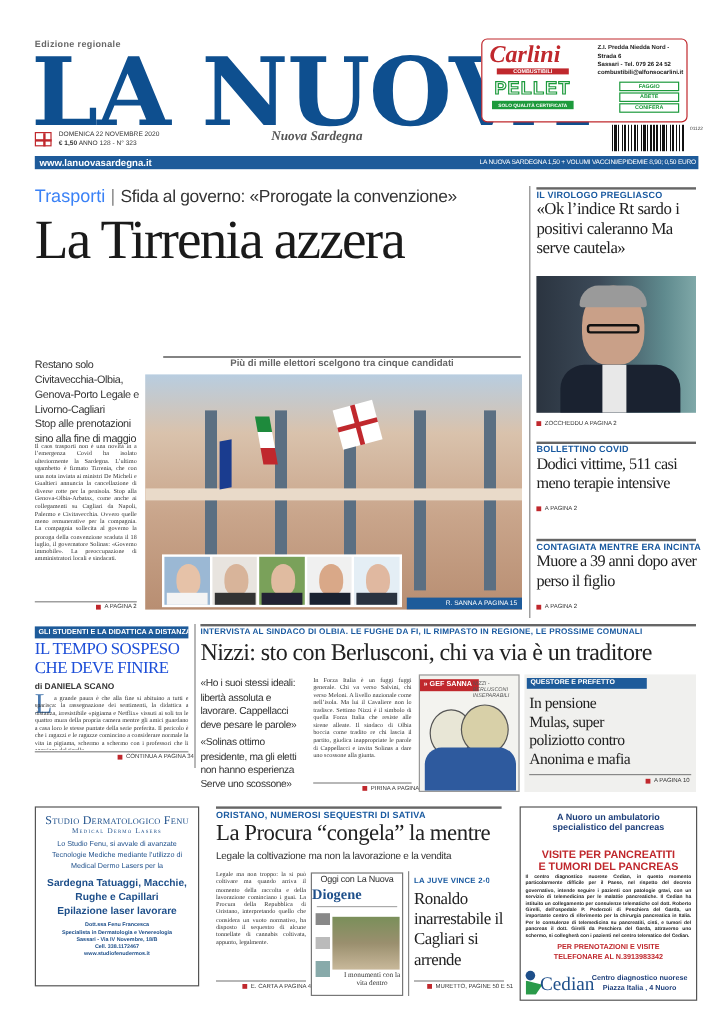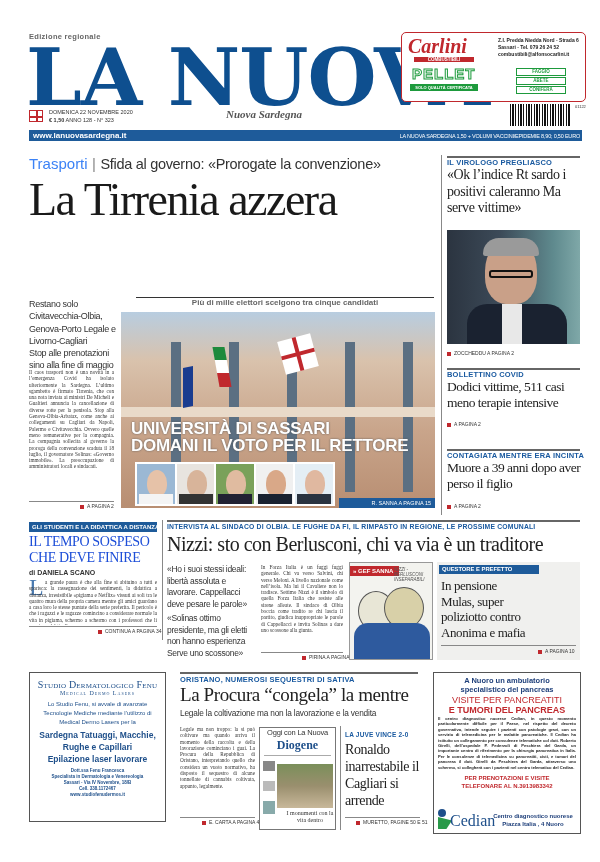--- a/index.html
+++ b/index.html
@@ -27,21 +27,21 @@
 <div class="abs" style="left:29px;top:110px;width:14px;height:12px;border:1px solid #c0282d;background:
      linear-gradient(#c0282d,#c0282d) 6px 0/2px 12px no-repeat,
      linear-gradient(#c0282d,#c0282d) 0 5px/14px 2px no-repeat,#fff"></div>
 <div class="abs" style="left:49px;top:109px;font-size:5.5px;color:#333">DOMENICA 22 NOVEMBRE 2020</div>
 <div class="abs" style="left:49px;top:117px;font-size:5.5px;color:#333;white-space:nowrap">
   <b>€ 1,50</b>
   <span>ANNO 128 - N° 323</span>
 </div>
 <div class="abs serif" style="left:226px;top:108px;font-style:italic;font-weight:bold;font-size:11px;color:#555">Nuova Sardegna</div>
 
-<div class="abs" style="left:401px;top:32px;width:185px;height:70px;border:1.5px solid #c0282d;border-radius:5px;background:#fff">
+<div class="abs" style="left:401px;top:32px;width:172px;height:70px;border:1.5px solid #c0282d;border-radius:5px;background:#fff">
   <div class="abs serif" style="left:6px;top:2px;font-style:italic;font-weight:bold;font-size:20px;color:#c0282d">Carlini</div>
   <div class="abs" style="left:12px;top:24px;width:60px;background:#c0282d;color:#fff;font-size:4.5px;text-align:center;font-weight:bold">COMBUSTIBILI</div>
   <div class="abs" style="left:10px;top:32px;font-size:15px;font-weight:bold;color:#fff;-webkit-text-stroke:1px #1d9a3c;letter-spacing:1px">PELLET</div>
   <div class="abs" style="left:8px;top:51px;width:68px;background:#1d9a3c;color:#fff;font-size:4px;text-align:center;font-weight:bold;padding:1px 0">SOLO QUALITÀ CERTIFICATA</div>
   <div class="abs" style="left:96px;top:4px;font-size:5px;line-height:7px;color:#222;font-weight:bold">
     <div>Z.I. Predda Niedda Nord - Strada 6</div>
     <div>Sassari - Tel. 079 26 24 52</div>
     <div>combustibili@alfonsocarlini.it</div>
   </div>
   <div class="abs" style="left:114px;top:35px;width:50px">
@@ -86,24 +86,20 @@
 <div class="abs photo" style="left:121px;top:312px;width:314px;height:196px;background:linear-gradient(180deg,#b8cde0 0%,#d9c2ac 25%,#c9a58b 60%,#b88e72 100%)">
 
   <div class="abs" style="left:20px;top:30px;width:280px;height:150px;background:repeating-linear-gradient(90deg,transparent 0 30px,#5b6f82 30px 40px,transparent 40px 58px)"></div>
   <div class="abs" style="left:0;top:95px;width:314px;height:10px;background:#e9dac9"></div>
 
   <div class="abs" style="left:62px;top:55px;width:10px;height:40px;background:#1a3c8f;transform:skewY(-10deg)"></div>
   <div class="abs" style="left:95px;top:35px;width:12px;height:40px;background:linear-gradient(180deg,#1e8a3c 0 33%,#fff 33% 66%,#c0282d 66%);transform:skewX(10deg)"></div>
   <div class="abs" style="left:160px;top:25px;width:34px;height:34px;background:
     linear-gradient(#c0282d,#c0282d) 15px 0/4px 34px no-repeat,
     linear-gradient(#c0282d,#c0282d) 0 15px/34px 4px no-repeat,#fff;transform:rotate(-15deg)"></div>
-  <div class="abs" style="left:10px;top:108px;font-size:17px;font-weight:bold;color:#fff;line-height:17px;text-shadow:0 0 2px #555;letter-spacing:-0.3px;white-space:nowrap">
-    <div>UNIVERSITÀ DI SASSARI</div>
-    <div>DOMANI IL VOTO PER IL RETTORE</div>
-  </div>
 
   <div class="abs" style="left:14px;top:150px;width:200px;height:44px;background:#fff;padding:2px;display:flex;gap:2px">
     <div style="flex:1;background:#9bb8d4;position:relative">
         <div class="face" style="left:10px;top:6px;width:20px;height:26px;background:#e6c2a8"></div>
         <div class="abs" style="left:2px;bottom:0;width:34px;height:10px;background:#f4f4f4"></div>
       </div>
     <div style="flex:1;background:#e8e4df;position:relative">
         <div class="face" style="left:10px;top:6px;width:20px;height:26px;background:#d8b49a"></div>
         <div class="abs" style="left:2px;bottom:0;width:34px;height:10px;background:#333"></div>
       </div>
@@ -120,21 +116,21 @@
         <div class="abs" style="left:2px;bottom:0;width:34px;height:10px;background:#2a3340"></div>
       </div>
   </div>
   <div class="abs" style="right:0;top:186px;width:96px;height:10px;background:#1e5b9a;color:#fff;font-size:5.5px;text-align:right;padding-right:4px;line-height:10px">R. SANNA A PAGINA 15</div>
 </div>
 
 <div class="abs vdiv" style="left:441px;top:155px;height:360px"></div>
 
 <div class="abs topline" style="left:447px;top:156px;width:133px"></div>
 <div class="abs kicker" style="left:447px;top:158px">IL VIROLOGO PREGLIASCO</div>
-<div class="abs serif" style="left:447px;top:167px;width:135px;font-size:14px;line-height:16.5px;letter-spacing:-0.4px;color:#222">«Ok l’indice Rt sardo i positivi caleranno Ma serve vittime»</div>
+<div class="abs serif" style="left:447px;top:167px;width:135px;font-size:14px;line-height:16.5px;letter-spacing:-0.4px;color:#222">«Ok l’indice Rt sardo i positivi caleranno Ma serve cautela»</div>
 <div class="abs photo" style="left:447px;top:230px;width:133px;height:114px;background:linear-gradient(90deg,#2b3440 0%,#3c4a58 40%,#5f8a8e 80%,#7fa8a8 100%)">
   <div class="face" style="left:38px;top:8px;width:52px;height:66px;background:#c9a088"></div>
   <div class="abs" style="left:36px;top:8px;width:56px;height:18px;background:#9a9a9a;border-radius:28px 28px 4px 4px"></div>
   <div class="abs" style="left:42px;top:40px;width:44px;height:8px;border:2px solid #111;border-radius:3px"></div>
   <div class="abs" style="left:20px;top:74px;width:100px;height:40px;background:#1a2230;border-radius:20px 20px 0 0"></div>
   <div class="abs" style="left:55px;top:74px;width:20px;height:40px;background:#e8e8e8"></div>
 </div>
 <div class="abs pageref" style="left:447px;top:350px">
   <span class="sq"></span><span>ZOCCHEDDU A PAGINA 2</span>
 </div>
@@ -218,40 +214,40 @@
 <div class="abs serif" style="left:180px;top:684px;font-size:19px;line-height:22px;letter-spacing:-0.4px;color:#222;white-space:nowrap">La Procura “congela” la mentre</div>
 <div class="abs" style="left:180px;top:708px;font-size:8.3px;color:#333;white-space:nowrap;letter-spacing:-0.2px">Legale la coltivazione ma non la lavorazione e la vendita</div>
 <div class="abs body-text" style="left:180px;top:726px;width:75px;height:82px;overflow:hidden">Legale ma non troppo: la si può coltivare ma quando arriva il momento della raccolta e della lavorazione cominciano i guai. La Procura della Repubblica di Oristano, interpretando quello che considera un vuoto normativo, ha disposto il sequestro di alcune tonnellate di cannabis coltivata, appunto, legalmente.</div>
 <div class="abs rule" style="left:180px;top:817px;width:75px"></div>
 <div class="abs pageref" style="left:202px;top:819px">
   <span class="sq"></span><span>E. CARTA A PAGINA 43</span>
 </div>
 
 <div class="abs" style="left:259px;top:727px;width:77px;height:103px;border:1px solid #777;background:#fff;overflow:hidden">
   <div style="font-size:7.5px;color:#333;text-align:center;line-height:10px;letter-spacing:-0.2px">Oggi con La Nuova</div>
-  <div class="serif" style="font-size:12px;font-weight:bold;color:#1e4f8a;text-align:center;line-height:14px">Diogene</div>
+  <div class="serif" style="font-size:12px;font-weight:bold;color:#1e4f8a;line-height:14px">Diogene</div>
   <div style="margin:3px 4px 0;height:1px;background:#aaa"></div>
   <div class="abs" style="left:3px;top:33px;width:12px;height:66px;background:linear-gradient(180deg,#888 0 15%,#fff 15% 30%,#bbb 30% 45%,#fff 45% 60%,#8aa 60% 80%,#fff 80%)"></div>
   <div class="abs" style="left:17px;top:36px;width:56px;height:44px;background:linear-gradient(180deg,#7a8f5a 0%,#9a8f6e 50%,#c8b89a 100%)"></div>
   <div class="abs serif" style="left:26px;top:82px;width:48px;font-size:6px;line-height:7px;color:#333;text-align:center">I monumenti con la vita dentro</div>
 </div>
 
 <div class="abs vdiv" style="left:340px;top:726px;height:104px"></div>
 
 <div class="abs kicker" style="left:345px;top:731px;font-size:6.5px">LA JUVE VINCE 2-0</div>
 <div class="abs serif" style="left:345px;top:741px;width:76px;font-size:14px;line-height:17px;letter-spacing:-0.4px;color:#222">Ronaldo inarrestabile il Cagliari si arrende</div>
 <div class="abs rule" style="left:345px;top:817px;width:75px"></div>
 <div class="abs pageref" style="left:356px;top:819px">
   <span class="sq"></span><span>MURETTO, PAGINE 50 E 51</span>
 </div>
 
 <div class="abs" style="left:433px;top:672px;width:148px;height:162px;border:1px solid #555;background:#fff;text-align:center;overflow:hidden">
   <div style="margin-top:3px;font-size:7.5px;font-weight:bold;color:#1e3f7a;line-height:9px">A Nuoro un ambulatorio</div>
   <div style="font-size:7.5px;font-weight:bold;color:#1e3f7a;line-height:9px">specialistico del pancreas</div>
-  <div style="font-size:9px;font-weight:normal;color:#c0282d;line-height:10px;margin-top:1px">VISITE PER PANCREATITI</div>
+  <div style="font-size:9px;font-weight:bold;color:#c0282d;line-height:10px;margin-top:13px">VISITE PER PANCREATITI</div>
   <div style="font-size:9px;font-weight:bold;color:#c0282d;line-height:10px">E TUMORI DEL PANCREAS</div>
   <div style="font-size:4.1px;line-height:5.4px;color:#222;text-align:justify;padding:1px 4px 0;height:58px;overflow:hidden;font-weight:bold">Il centro diagnostico nuorese Cedian, in questo momento particolarmente difficile per il Paese, nel rispetto del decreto governativo, intende seguire i pazienti con patologie gravi, con un servizio di telemedicina per le malattie pancreatiche. Il Cedian ha istituito un collegamento per consulenze telematiche col dott. Roberto Girelli, dell’ospedale P. Pederzoli di Peschiera del Garda, un importante centro di riferimento per la chirurgia pancreatica in Italia. Per le consulenze di telemedicina su pancreatiti, cisti, e tumori del pancreas il dott. Girelli da Peschiera del Garda, attraverso uno schermo, si collegherà con i pazienti nel centro telematico del Cedian.</div>
   <div style="font-size:6px;font-weight:bold;color:#c0282d;line-height:7.5px;margin-top:2px">PER PRENOTAZIONI E VISITE</div>
   <div style="font-size:6px;font-weight:bold;color:#c0282d;line-height:7.5px">TELEFONARE AL N.3913983342</div>
   <div class="abs" style="left:4px;top:136px;width:44px;height:22px">
     <div class="abs" style="left:0;top:0;width:8px;height:8px;border-radius:50%;background:#1e4f8a"></div>
     <div class="abs" style="left:0;top:8px;width:14px;height:12px;background:#2a9a4a;clip-path:polygon(0 0,100% 30%,60% 100%,0 100%)"></div>
     <div class="abs serif" style="left:12px;top:3px;font-size:16px;color:#1e4f8a">Cedian</div>
   </div>
   <div class="abs" style="left:52px;top:139px;width:94px;font-size:6px;font-weight:bold;color:#1e3f7a;line-height:8px">

